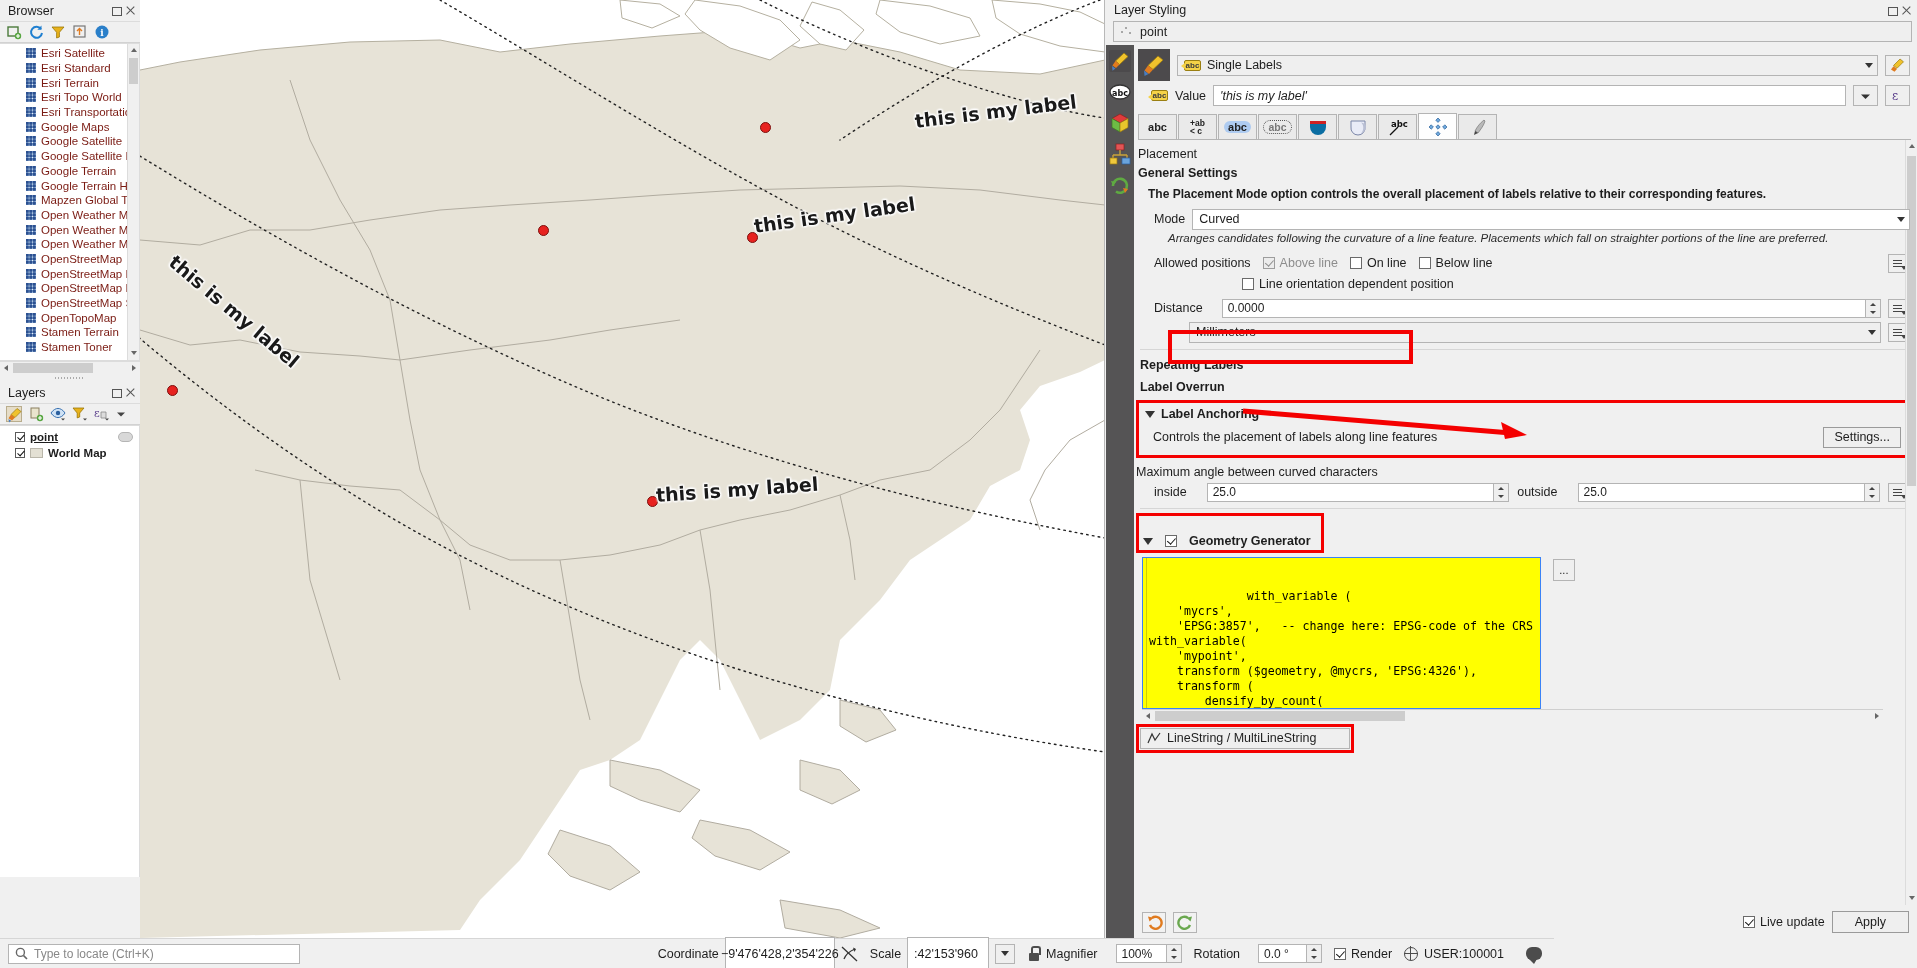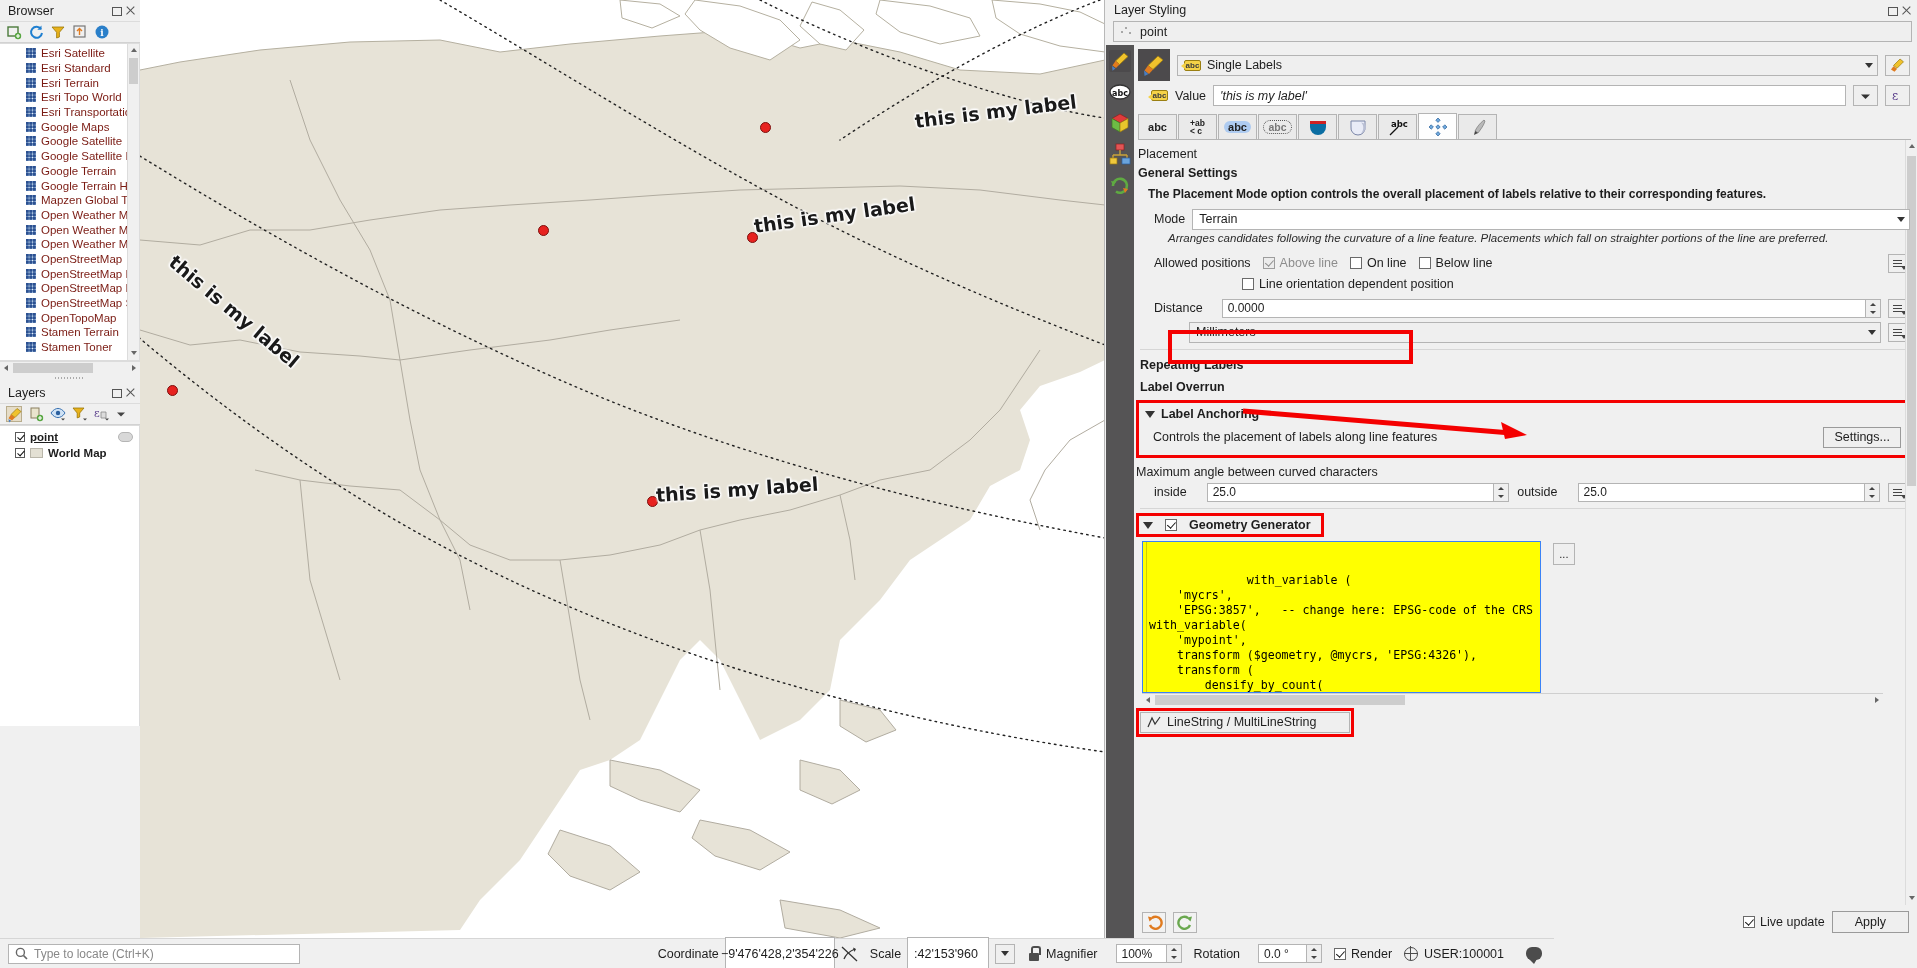--- a/index.html
+++ b/index.html
@@ -33,21 +33,21 @@
 
   .toolstrip {
     height:22px; display:flex; align-items:center; gap:6px;
     padding:0 6px; background:#f0f0f0;
     border-top:1px solid #dcdcdc; border-bottom:1px solid #d2d2d2;
   }
   .ticon { width:16px; height:16px; position:relative; cursor:pointer; flex:0 0 16px; }
 
   
   .left {
-    position:absolute; left:0; top:0; width:140px; height:726px;
+    position:absolute; left:0; top:0; width:140px; height:877px;
     background:#f0f0f0; display:flex; flex-direction:column;
   }
   .browser-panel { height:374px; display:flex; flex-direction:column; }
   .tree {
     flex:1; background:#fff; margin:0; overflow:hidden;
     position:relative; border:1px solid #dcdcdc; border-left:0;
   }
   .tree-inner { padding-top:2px; }
   .tnode {
     height:14.7px; display:flex; align-items:center; gap:5px;
@@ -712,21 +712,21 @@
 
         <div class="scrollarea">
 
           <div class="sectitle">Placement</div>
           <div class="secbold">General Settings</div>
           <div class="helpbox">The Placement Mode option controls the overall placement of labels relative to their corresponding features.</div>
 
           <div class="rowline" style="padding-left:20px;position:relative;z-index:2;">
             <span class="lbl">Mode</span>
             <span class="combo" style="background:#fff;">
-              <span>Terrain</span>
+              <span>Curved</span>
               <span class="caret"></span>
             </span>
           </div>
           <div class="modebox" style="left:34px; top:190px; width:245px; height:34px;"></div>
 
           <div class="italicnote">Arranges candidates following the curvature of a line feature. Placements which fall on straighter portions of the line are preferred.</div>
 
           <div class="rowline" style="padding-left:20px;gap:12px;margin-top:6px;">
             <span class="lbl">Allowed positions</span>
             <span class="chk dis">
@@ -817,21 +817,21 @@
                   <i></i>
                   <i></i>
                 </span>
             </span>
             <span class="dd-btn"></span>
           </div>
 
           <div class="sep"></div>
 
           <div style="display:flex;align-items:center;">
-            <div class="redbox" style="display:inline-flex;align-items:center;gap:12px;padding:2px 10px 2px 4px;margin-left:2px;background:#f0f0f0;">
+            <div class="redbox" style="display:inline-flex;align-items:center;gap:12px;padding:18px 10px 2px 4px;margin-left:2px;background:#f0f0f0;">
               <span class="tri down"></span>
               <span class="chk">
                 <span class="box on"></span>
               </span>
               <span style="font-weight:bold;font-size:12.5px;">Geometry Generator</span>
             </div>
           </div>
 
           <div style="display:flex;align-items:flex-start;gap:4px;padding-right:6px;">
             <div class="codebox">

